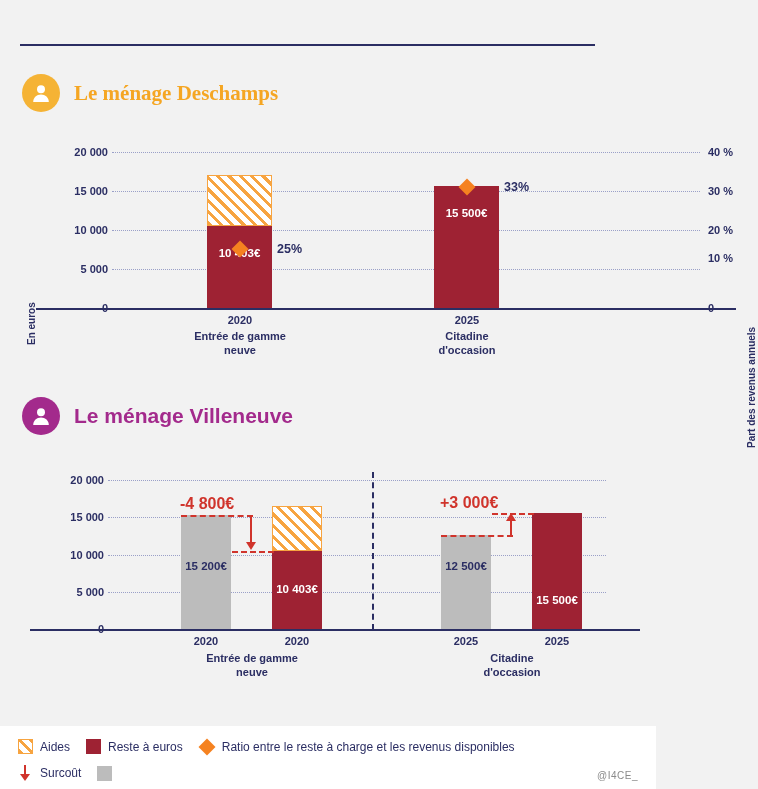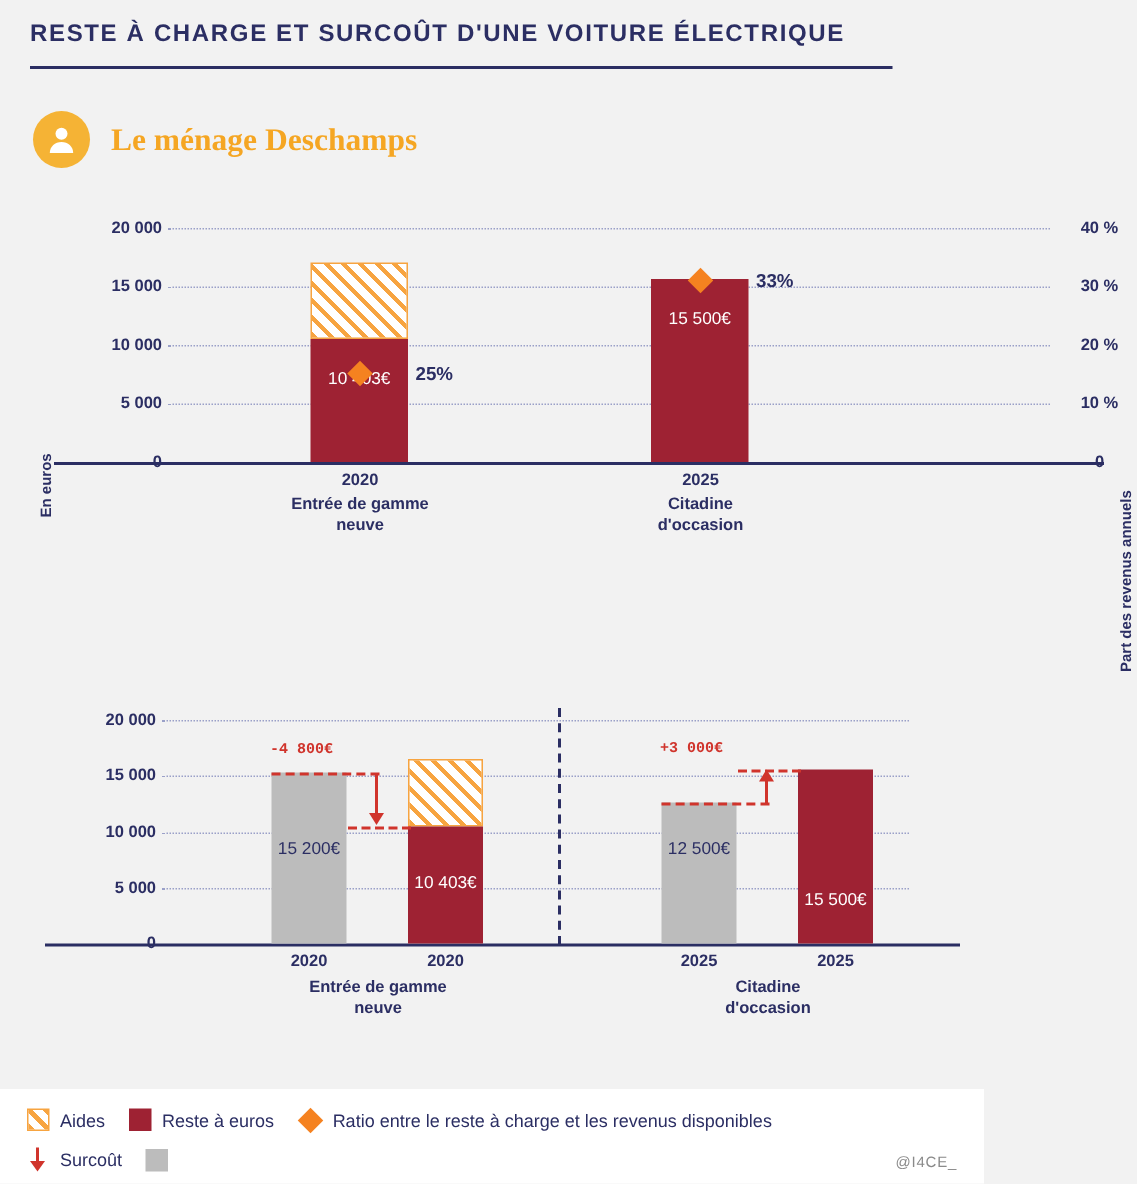--- a/index.html
+++ b/index.html
@@ -49,37 +49,37 @@
     transform:rotate(-90deg);
     transform-origin:left top;
     white-space:nowrap;
   }
   .ytick{
     position:absolute;right:0;
     font-size:11px;font-weight:700;color:#2b2e63;
     text-align:right;white-space:nowrap;
     transform:translateY(-50%);
   }
-  .ytick.right{left:0;text-align:center;}
+  .ytick.right{left:0;text-align:left;}
   .gridline{position:absolute;height:1px;border-top:1px dotted #9aa0c8;}
   .baseline{position:absolute;height:2px;background:#2b2e63;}
   .bar{position:absolute;}
   .bar-rc{background:#9e2233;}
   .bar-grey{background:#bcbcbc;}
   .bar-aide{
     background:
       repeating-linear-gradient(45deg,
         #f7a440 0px, #f7a440 3px,
         #ffffff 3px, #ffffff 8px);
     border:1.5px solid #f7a440;
     box-sizing:border-box;
   }
   .bar-value{
     position:absolute;
-    font-size:11.5px;font-weight:400;color:#ffffff;
+    font-size:11.5px;font-weight:700;color:#ffffff;
     text-align:center;white-space:nowrap;
   }
   .bar-value.dark{color:#2b2e63;}
   .xtick{
     position:absolute;
     font-size:11px;font-weight:700;color:#2b2e63;
     text-align:center;white-space:nowrap;
   }
   .xcat{
     position:absolute;
@@ -92,23 +92,22 @@
     transform:rotate(45deg);
   }
   .pct{
     position:absolute;font-size:12.5px;font-weight:700;color:#2b2e63;
     white-space:nowrap;
   }
   .separator{
     position:absolute;width:0;border-left:2px dashed #2b2e63;
   }
   .delta{
-    position:absolute;font-size:10px;font-weight:700;color:#d0342c;
+    position:absolute;font-size:16px;font-weight:700;color:#d0342c;
     white-space:nowrap;
-    font-family:Liberation Mono, monospace;
   }
   .dash-red{position:absolute;border-top:2px dashed #d0342c;height:0;}
   .arrow-line{position:absolute;width:2px;background:#d0342c;}
   .arrow-head{position:absolute;width:0;height:0;}
   .arrow-down{
     border-left:5px solid transparent;border-right:5px solid transparent;
     border-top:8px solid #d0342c;
   }
   .arrow-up{
     border-left:5px solid transparent;border-right:5px solid transparent;
@@ -148,21 +147,20 @@
   .credit{
     position:absolute;right:18px;bottom:8px;
     font-size:10px;color:#8a8a8a;letter-spacing:.5px;text-align:center;
   }
 </style>
 </head>
 <body>
 
 <div class="page">
 
-  <div class="title">RESTE À CHARGE ET SURCOÛT D'UNE VOITURE ÉLECTRIQUE</div>
   <div class="title-rule"></div>
 
   <div class="household h1">
     <div class="avatar">
       <svg width="24" height="24" viewBox="0 0 24 24" aria-hidden="true">
         <circle cx="12" cy="8.2" r="4" fill="#ffffff"></circle>
         <path d="M4.2 21c0-4.4 3.5-7.4 7.8-7.4s7.8 3 7.8 7.4z" fill="#ffffff"></path>
       </svg>
     </div>
     <div class="household-name">Le ménage Deschamps</div>
@@ -181,41 +179,50 @@
 
     <div class="ytick" style="width:66px;left:42px;top:22px;">20 000</div>
     <div class="ytick" style="width:66px;left:42px;top:61px;">15 000</div>
     <div class="ytick" style="width:66px;left:42px;top:100px;">10 000</div>
     <div class="ytick" style="width:66px;left:42px;top:139px;">5 000</div>
     <div class="ytick" style="width:66px;left:42px;top:178px;">0</div>
 
     <div class="ytick right" style="width:50px;left:708px;top:22px;">40 %</div>
     <div class="ytick right" style="width:50px;left:708px;top:61px;">30 %</div>
     <div class="ytick right" style="width:50px;left:708px;top:100px;">20 %</div>
-    <div class="ytick right" style="width:50px;left:708px;top:139px;">10 %</div>
+    <div class="ytick right" style="width:50px;left:708px;top:128px;">10 %</div>
     <div class="ytick right" style="width:50px;left:708px;top:178px;">0</div>
 
     <div class="bar bar-aide" style="left:207px;top:45px;width:65px;height:51px;"></div>
     <div class="bar bar-rc" style="left:207px;top:96px;width:65px;height:82px;"></div>
     <div class="bar-value" style="left:182px;top:117px;width:115px;">10 403€</div>
     <div class="diamond" style="left:234px;top:113px;"></div>
     <div class="pct" style="left:277px;top:112px;">25%</div>
 
     <div class="bar bar-rc" style="left:434px;top:56px;width:65px;height:122px;"></div>
     <div class="bar-value" style="left:409px;top:77px;width:115px;">15 500€</div>
     <div class="diamond" style="left:461px;top:51px;"></div>
     <div class="pct" style="left:504px;top:50px;">33%</div>
 
     <div class="xtick" style="left:200px;top:184px;width:80px;">2020</div>
     <div class="xcat" style="left:180px;top:199px;width:120px;">Entrée de gamme<br>neuve</div>
 
     <div class="xtick" style="left:427px;top:184px;width:80px;">2025</div>
     <div class="xcat" style="left:407px;top:199px;width:120px;">Citadine<br>d'occasion</div>
   </div>
 
+  <div class="household h2">
+    <div class="avatar">
+      <svg width="24" height="24" viewBox="0 0 24 24" aria-hidden="true">
+        <circle cx="12" cy="8.2" r="4" fill="#ffffff"></circle>
+        <path d="M4.2 21c0-4.4 3.5-7.4 7.8-7.4s7.8 3 7.8 7.4z" fill="#ffffff"></path>
+      </svg>
+    </div>
+    <div class="household-name">Le ménage Villeneuve</div>
+  </div>
 
   <div class="chart" style="left:0;top:458px;width:758px;height:250px;">
 
     <div class="gridline" style="left:108px;top:22px;width:498px;"></div>
     <div class="gridline" style="left:108px;top:59px;width:498px;"></div>
     <div class="gridline" style="left:108px;top:97px;width:498px;"></div>
     <div class="gridline" style="left:108px;top:134px;width:498px;"></div>
     <div class="baseline" style="left:30px;top:171px;width:610px;"></div>
 
     <div class="ytick" style="width:66px;left:38px;top:22px;">20 000</div>

